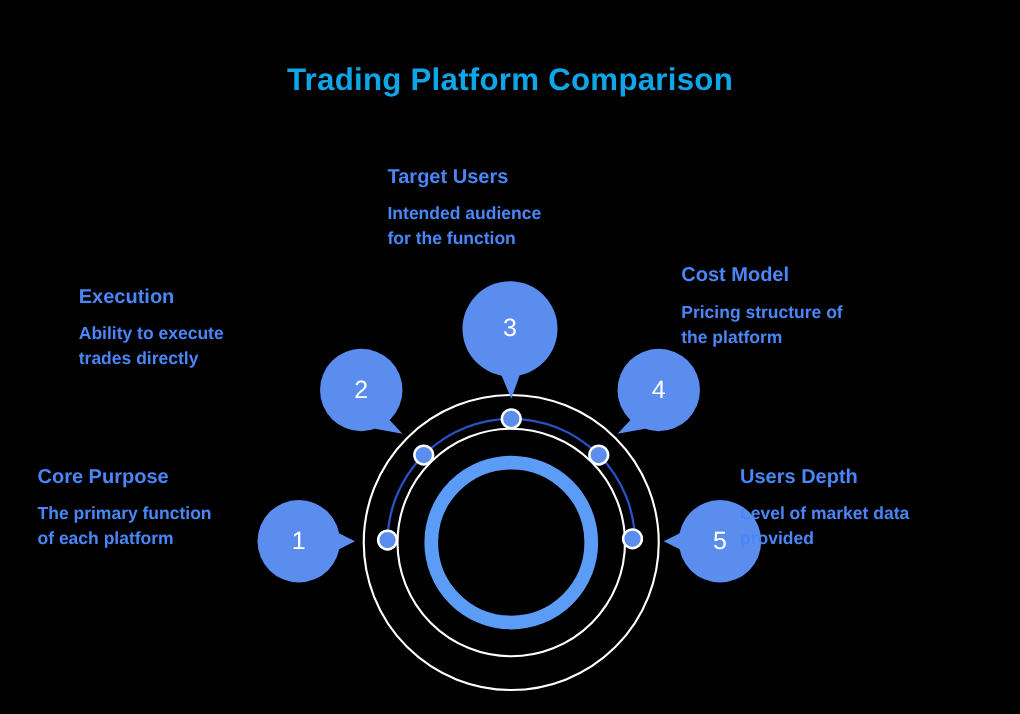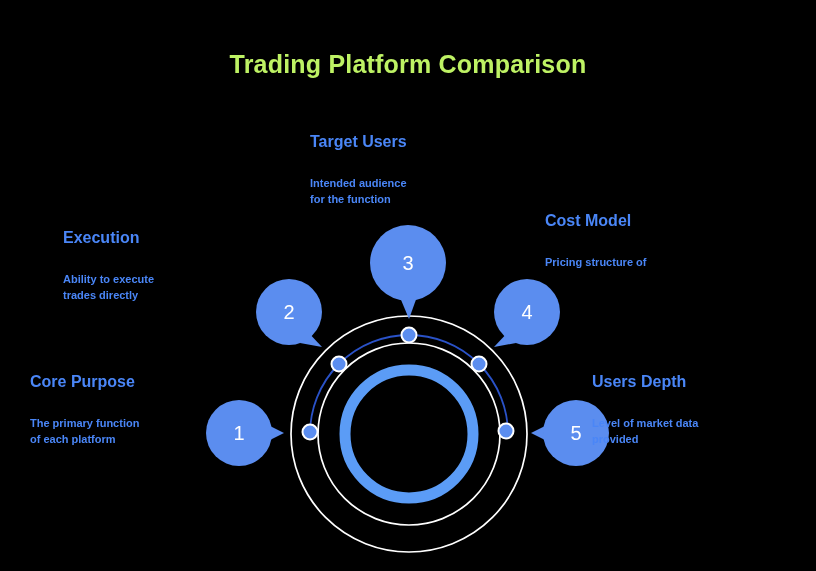--- a/index.html
+++ b/index.html
@@ -16,42 +16,42 @@
     font-family: "Liberation Sans", sans-serif;
   }
   #chart-title {
     position: absolute;
     left: 0;
     top: 50px;
     width: 816px;
     text-align: center;
     font-size: 25px;
     font-weight: bold;
-    color: #bef264;
+    color: #0ea5e9;
     letter-spacing: 0.2px;
   }
   .diagram-svg {
     position: absolute;
     left: 0;
     top: 0;
   }
   .label-group {
     position: absolute;
     text-align: left;
   }
   .label-title {
     font-size: 16px;
     font-weight: bold;
     color: #4a86f7;
     line-height: 1.25;
     white-space: nowrap;
   }
   .label-desc {
-    margin-top: 24px;
-    font-size: 11px;
+    margin-top: 8px;
+    font-size: 14px;
     font-weight: bold;
     color: #4a86f7;
     line-height: 1.45;
   }
   .node-num {
     position: absolute;
     font-size: 20px;
     color: #ffffff;
     text-align: center;
     pointer-events: none;
@@ -139,20 +139,21 @@
     <div class="label-desc">
       <div>Intended audience</div>
       <div>for the function</div>
     </div>
   </div>
 
   <div class="label-group" id="lbl-3">
     <div class="label-title">Cost Model</div>
     <div class="label-desc">
       <div>Pricing structure of</div>
+      <div>the platform</div>
     </div>
   </div>
 
   <div class="label-group" id="lbl-4">
     <div class="label-title">Users Depth</div>
     <div class="label-desc">
       <div>Level of market data</div>
       <div>provided</div>
     </div>
   </div>

